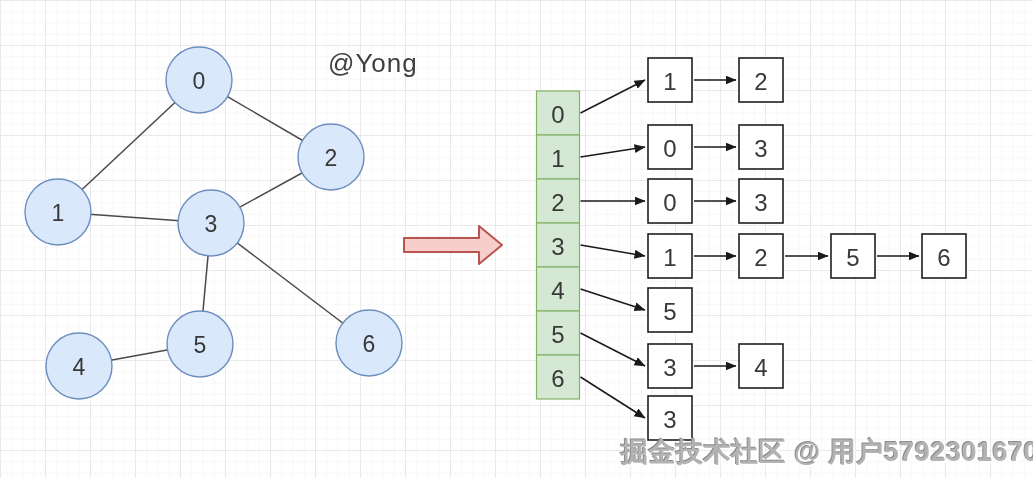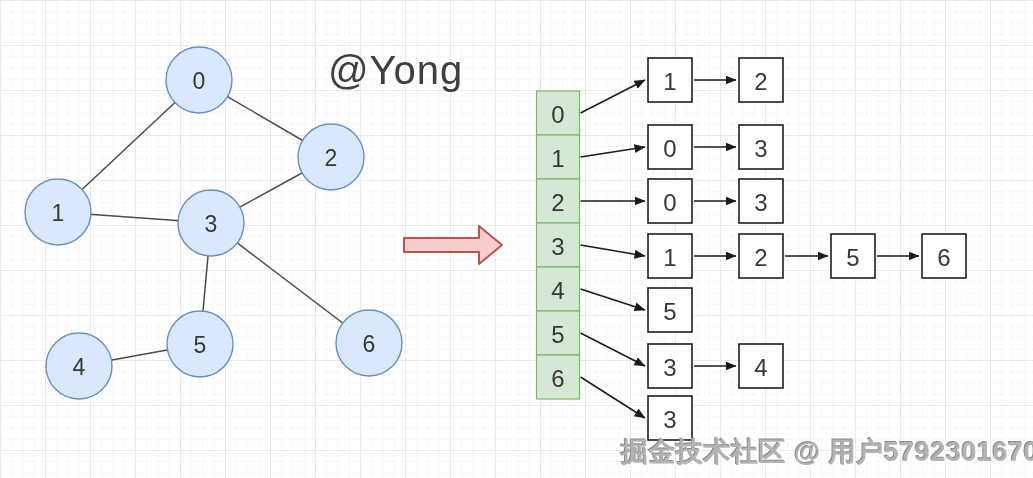--- a/index.html
+++ b/index.html
@@ -22,21 +22,21 @@
   svg.diagram {
     position: absolute;
     left: 0; top: 0;
     width: 1033px; height: 478px;
   }
 
   .author-mark {
     position: absolute;
     left: 328px;
     top: 48px;
-    font-size: 40px;
+    font-size: 26px;
     color: #3f3f3f;
     letter-spacing: 1px;
     white-space: nowrap;
   }
 
   .site-mark {
     position: absolute;
     left: 621px;
     top: 434px;
     font-size: 27px;

